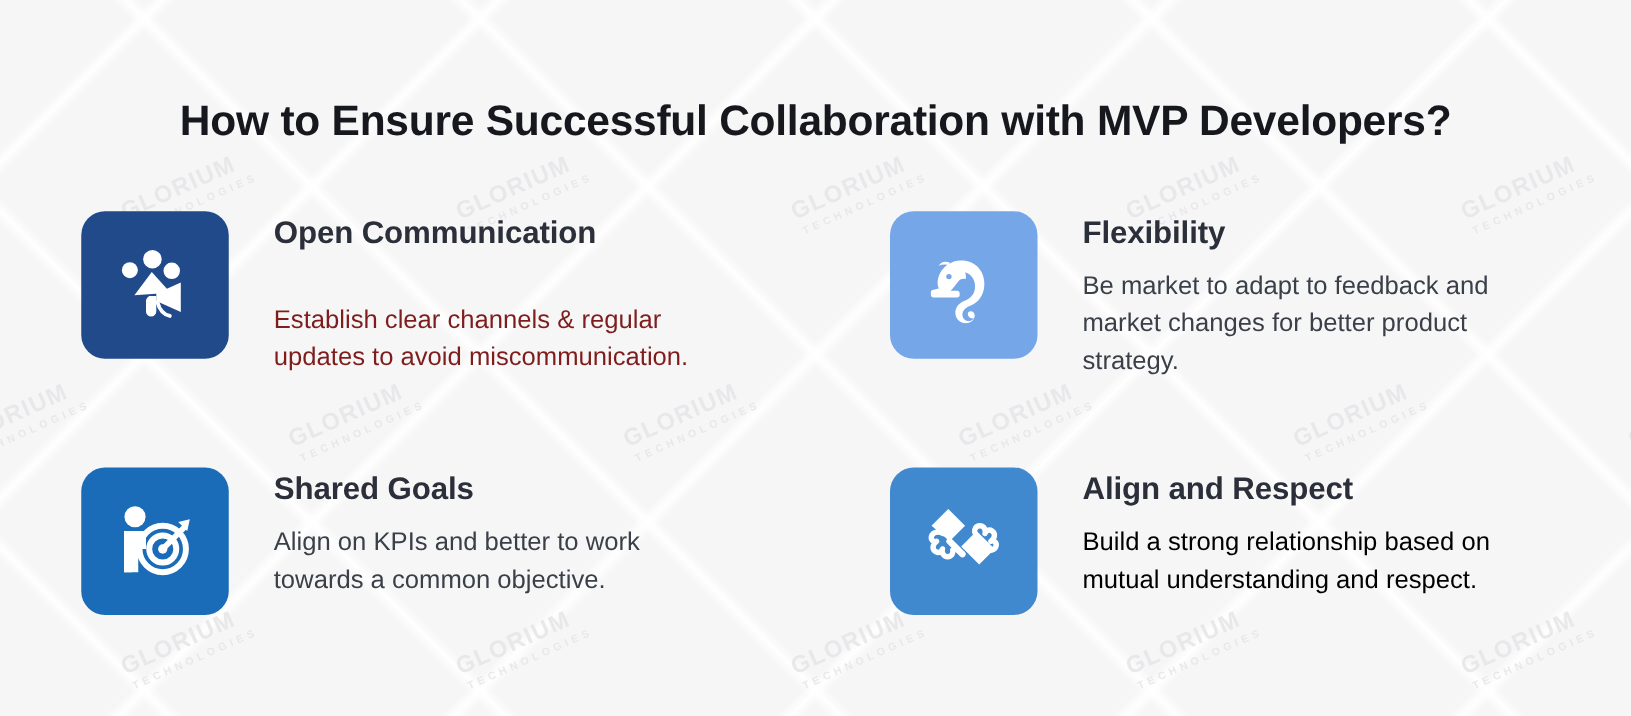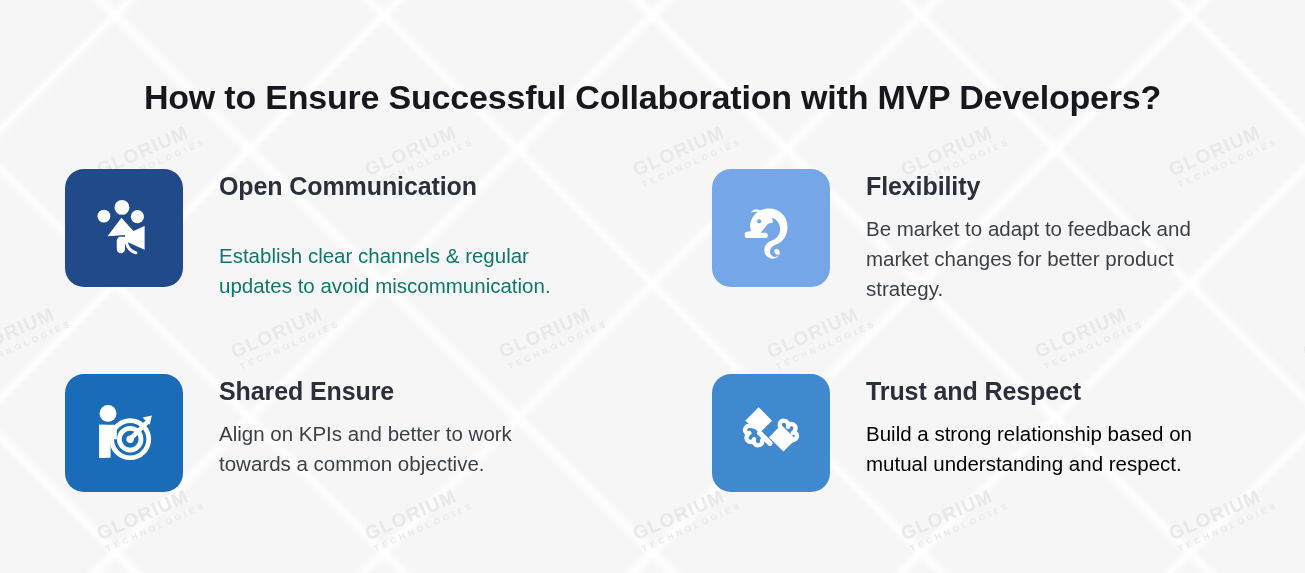--- a/index.html
+++ b/index.html
@@ -207,21 +207,21 @@
             <circle cx="12.5" cy="20.5" r="6.2" fill="#fff"></circle>
             <circle cx="45" cy="21" r="6.4" fill="#fff"></circle>
             <path d="M29.5 22 L44 38 L16 40 Z" fill="#fff"></path>
             <path d="M52 30 L52 53 L33 44.5 L33 38.5 Z" fill="#fff"></path>
             <path d="M27.5 40.5 h5.5 v12 a4 4 0 0 1 -8 0 v-6 a6 6 0 0 1 2.5 -6 z" fill="#fff"></path>
             <path d="M34 45.5 c1.5 6 5 9.5 9.5 10.5" stroke="#fff" stroke-width="3" fill="none" stroke-linecap="round"></path>
           </svg>
         </div>
         <div class="card-text">
           <div class="card-title" style="color: rgb(43, 47, 58);">Open Communication</div>
-          <div class="card-desc" style="color: #0f766e; margin-top: 40px;">Establish clear channels &amp; regular updates to avoid miscommunication.</div>
+          <div class="card-desc" style="color: #7f1d1d; margin-top: 40px;">Establish clear channels &amp; regular updates to avoid miscommunication.</div>
         </div>
       </div>
 
       <div class="card card-col-2">
         <div class="icon-tile" id="tile-1" style="background: rgb(116, 166, 232);">
           <svg viewBox="0 0 64 64" aria-hidden="true">
             <path d="M30 13 c11 0 18 8 18 18 c0 9 -5 15 -11 17 c-4 1.5 -6 4 -6 7 c0 3 2.5 5 5 5 c2.5 0 4.5 -2 4.5 -4.3 c0 -2 -1.3 -3.4 -3 -3.4 c-1.4 0 -2.4 0.9 -2.4 2
                      a3.6 3.6 0 0 0 5.2 3.2 c-1.1 2.6 -3.6 4.2 -6.6 4.2 c-4.6 0 -8.2 -3.5 -8.2 -8.2 c0 -4.6 3 -7.7 7.3 -9.3
                      c4.8 -1.8 8 -5.6 8 -11.2 c0 -6.6 -5 -11.6 -11.8 -11.6 z" fill="#fff"></path>
             <path d="M30 13 c-8 0 -14 5 -16.5 10 c-1.2 2.4 -1.8 4.8 -1.8 7.2 c0 1.8 0.4 3.3 1.1 4.6
@@ -250,21 +250,21 @@
             <path d="M8 24 h17 v14 h-6 v18 h-11 v-18 h-0 z" fill="#fff"></path>
             <path d="M8 24 h6 v32 h-6 z" fill="#fff"></path>
             <circle cx="38" cy="38" r="18" fill="none" stroke="#fff" stroke-width="4.6"></circle>
             <circle cx="38" cy="38" r="10.5" fill="none" stroke="#fff" stroke-width="4.6"></circle>
             <circle cx="38" cy="38" r="3.6" fill="#fff"></circle>
             <path d="M38 38 L55 21" stroke="#fff" stroke-width="4.4" stroke-linecap="round"></path>
             <path d="M50 17 l9 -2 l-2 9 z" fill="#fff"></path>
           </svg>
         </div>
         <div class="card-text">
-          <div class="card-title" style="color: rgb(43, 47, 58);">Shared Ensure</div>
+          <div class="card-title" style="color: rgb(43, 47, 58);">Shared Goals</div>
           <div class="card-desc" style="color: rgb(58, 63, 72);">Align on KPIs and better to work towards a common objective.</div>
         </div>
       </div>
 
       <div class="card card-col-2">
         <div class="icon-tile" id="tile-3" style="background: rgb(65, 137, 206);">
           <svg viewBox="0 0 64 64" aria-hidden="true">
             <path d="M7 20 L20 7 L33 20 L21 32 Z" fill="#fff"></path>
             <path d="M31 31 L44 44 L57 31 L44 18 Z" fill="#fff" opacity="0"></path>
             <path d="M30 32 L43 45 L56 32 L43 19 Z" fill="#fff" opacity="0"></path>
@@ -273,21 +273,21 @@
             <path d="M31 34 L44 47 L57 34 L44 21 Z" fill="#fff" opacity="0"></path>
             <path d="M30 36 L42 24 L56 38 L44 50 Z" fill="#fff"></path>
             <path d="M16 26 c-4 -2 -8 -1 -9 2 c-1 3 2 5 4 4 c-3 2 -4 6 -1 8 c2.5 1.7 5 0 5.5 -2
                      c-1 3 1 6 4 6 c3 0 4.5 -2.5 4 -5" stroke="#fff" stroke-width="4.2" fill="none" stroke-linecap="round" stroke-linejoin="round"></path>
             <path d="M48 38 c4 2 8 1 9 -2 c1 -3 -2 -5 -4 -4 c3 -2 4 -6 1 -8 c-2.5 -1.7 -5 0 -5.5 2
                      c1 -3 -1 -6 -4 -6 c-3 0 -4.5 2.5 -4 5" stroke="#fff" stroke-width="4.2" fill="none" stroke-linecap="round" stroke-linejoin="round"></path>
             <path d="M21 32 L31 42" stroke="#fff" stroke-width="5" stroke-linecap="round"></path>
           </svg>
         </div>
         <div class="card-text">
-          <div class="card-title" style="color: rgb(43, 47, 58);">Trust and Respect</div>
+          <div class="card-title" style="color: rgb(43, 47, 58);">Align and Respect</div>
           <div class="card-desc" style="color: #000000;">Build a strong relationship based on mutual understanding and respect.</div>
         </div>
       </div>
 
     </div>
 
   </div>
 </div>
 
 </body></html>

